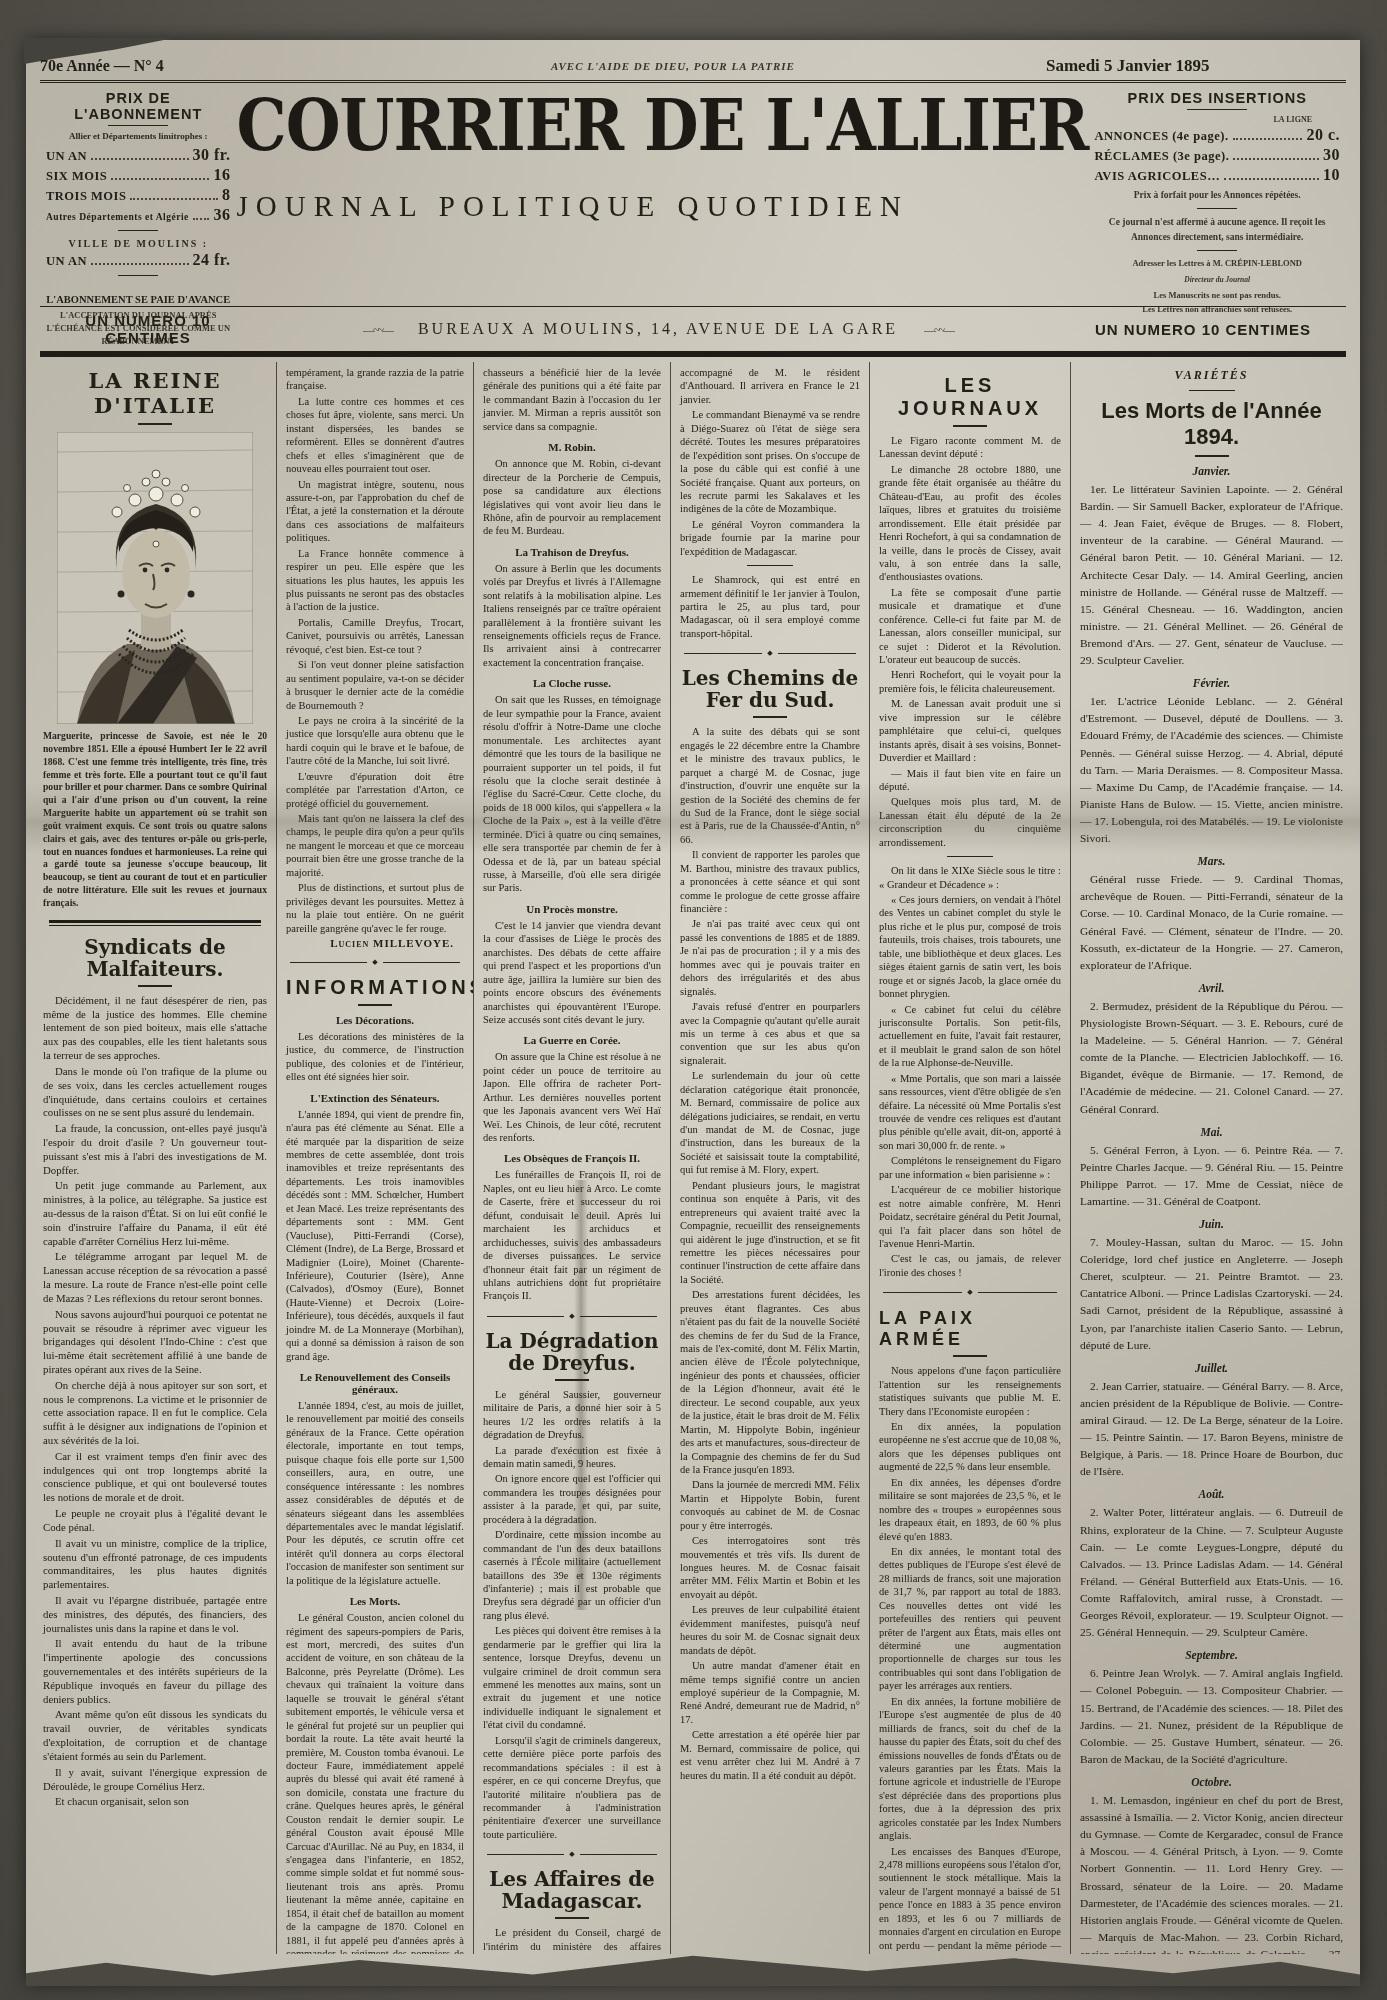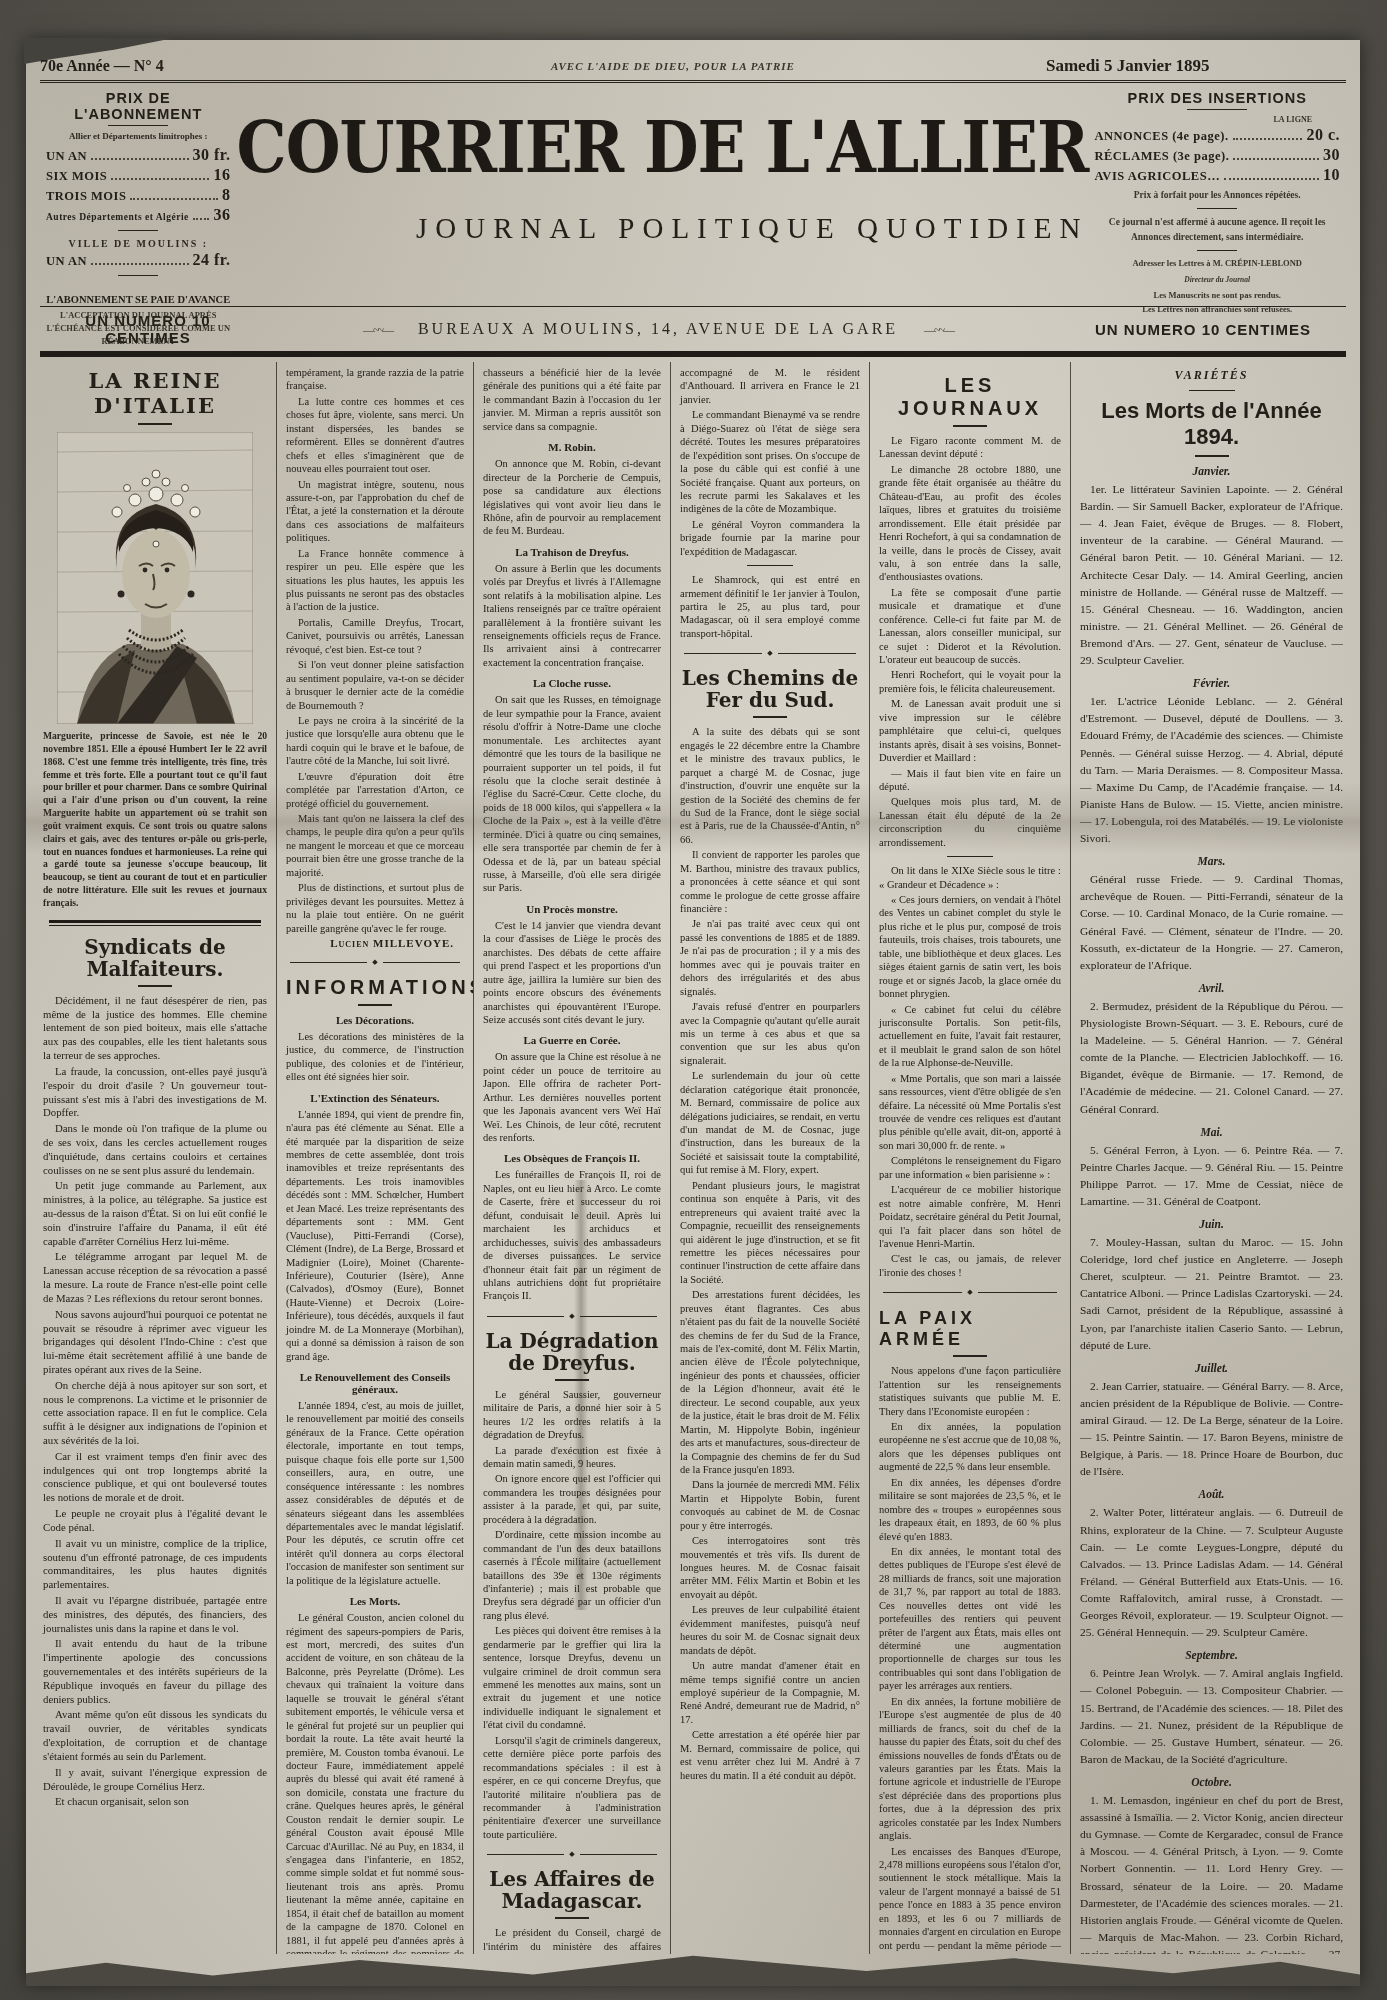--- a/index.html
+++ b/index.html
@@ -36,21 +36,21 @@
   .boxrule{width:60px;border-top:1px solid #26231d;margin:3px auto 5px;}
   .boxsub{font-size:9px;font-weight:bold;text-align:center;color:#2c2822;margin-bottom:5px;}
   .priceline{display:flex;align-items:baseline;font-size:12.5px;font-weight:bold;letter-spacing:.5px;margin:2px 2px;}
   .priceline .lead{flex:1;border-bottom:2px dotted #4a453c;margin:0 4px 3px;}
   .priceline .val{font-size:16px;text-align:right;}
   .vtitle{font-size:10px;font-weight:bold;text-align:center;letter-spacing:2px;margin:7px 0 2px;color:#2c2822;}
   .sep{width:40px;border-top:1px solid #26231d;margin:6px auto;}
   .noticeB{font-size:10.5px;font-weight:bold;text-align:center;margin-top:18px;}
   .noticeS{font-size:8.5px;font-weight:bold;text-align:center;color:#39352c;margin-top:4px;line-height:1.5;}
   .laligne{font-size:8px;font-weight:bold;text-align:right;padding-right:30px;color:#39352c;}
-  .center-mast{flex:1;text-align:right;padding-top:26px;}
+  .center-mast{flex:1;text-align:left;padding-top:4px;}
   .bigtitle{font-family:"DejaVu Serif",serif;font-weight:bold;font-size:63px;letter-spacing:-1px;
     transform:scaleY(1.12);white-space:nowrap;color:#1d1a15;}
   .subtitle{font-family:"Liberation Serif",serif;font-size:29px;letter-spacing:8px;margin-top:28px;color:#23201a;}
 
   .bureauxband{position:absolute;left:14px;right:14px;top:266px;height:44px;
     border-top:1px solid #26231d;border-bottom:6px solid #1f1c17;display:flex;align-items:center;}
   .numero{width:216px;text-align:center;font-family:"Liberation Sans",sans-serif;font-weight:bold;font-size:15px;letter-spacing:1px;}
   .numero.r{width:286px;}
   .bureaux{flex:1;text-align:center;font-size:16px;letter-spacing:3px;color:#2a2620;}
   .orn{font-size:12px;color:#4a453c;padding:0 26px;letter-spacing:-2px;}
@@ -235,22 +235,22 @@
     </g>
 
     <circle cx="99" cy="112" r="3" fill="#efece2" stroke="#57503f"></circle>
     <rect x="0" y="0" width="196" height="292" fill="none" stroke="#8d8779" stroke-width="1"></rect>
   </svg>
 <p class="cap">Marguerite, princesse de Savoie, est née le 20 novembre 1851. Elle a épousé Humbert Ier le 22 avril 1868. C'est une femme très intelligente, très fine, très femme et très forte. Elle a pourtant tout ce qu'il faut pour briller et pour charmer. Dans ce sombre Quirinal qui a l'air d'une prison ou d'un couvent, la reine Marguerite habite un appartement où se trahit son goût vraiment exquis. Ce sont trois ou quatre salons clairs et gais, avec des tentures or-pâle ou gris-perle, tout en nuances fondues et harmonieuses. La reine qui a gardé toute sa jeunesse s'occupe beaucoup, lit beaucoup, se tient au courant de tout et en particulier de notre littérature. Elle suit les revues et journaux français.</p>
         <div class="thick"></div>
         <div class="h2">Syndicats de Malfaiteurs.</div>
         <div class="mr"></div>
         <p class="p">Décidément, il ne faut désespérer de rien, pas même de la justice des hommes. Elle chemine lentement de son pied boiteux, mais elle s'attache aux pas des coupables, elle les tient haletants sous la terreur de ses approches.</p>
+        <p class="p">Dans le monde où l'on trafique de la plume ou de ses voix, dans les cercles actuellement rouges d'inquiétude, dans certains couloirs et certaines coulisses on ne se sent plus assuré du lendemain.</p>
         <p class="p">La fraude, la concussion, ont-elles payé jusqu'à l'espoir du droit d'asile ? Un gouverneur tout-puissant s'est mis à l'abri des investigations de M. Dopffer.</p>
-        <p class="p">Dans le monde où l'on trafique de la plume ou de ses voix, dans les cercles actuellement rouges d'inquiétude, dans certains couloirs et certaines coulisses on ne se sent plus assuré du lendemain.</p>
         <p class="p">Un petit juge commande au Parlement, aux ministres, à la police, au télégraphe. Sa justice est au-dessus de la raison d'État. Si on lui eût confié le soin d'instruire l'affaire du Panama, il eût été capable d'arrêter Cornélius Herz lui-même.</p>
         <p class="p">Le télégramme arrogant par lequel M. de Lanessan accuse réception de sa révocation a passé la mesure. La route de France n'est-elle point celle de Mazas ? Les réflexions du retour seront bonnes.</p>
         <p class="p">Nous savons aujourd'hui pourquoi ce potentat ne pouvait se résoudre à réprimer avec vigueur les brigandages qui désolent l'Indo-Chine : c'est que lui-même était secrètement affilié à une bande de pirates opérant aux rives de la Seine.</p>
         <p class="p">On cherche déjà à nous apitoyer sur son sort, et nous le comprenons. La victime et le prisonnier de cette association rapace. Il en fut le complice. Cela suffit à le désigner aux indignations de l'opinion et aux sévérités de la loi.</p>
         <p class="p">Car il est vraiment temps d'en finir avec des indulgences qui ont trop longtemps abrité la conscience publique, et qui ont bouleversé toutes les notions de morale et de droit.</p>
         <p class="p">Le peuple ne croyait plus à l'égalité devant le Code pénal.</p>
         <p class="p">Il avait vu un ministre, complice de la triplice, soutenu d'un effronté patronage, de ces impudents commanditaires, les plus hautes dignités parlementaires.</p>
         <p class="p">Il avait vu l'épargne distribuée, partagée entre des ministres, des députés, des financiers, des journalistes unis dans la rapine et dans le vol.</p>
         <p class="p">Il avait entendu du haut de la tribune l'impertinente apologie des concussions gouvernementales et des intérêts supérieurs de la République invoqués en faveur du pillage des deniers publics.</p>
         <p class="p">Avant même qu'on eût dissous les syndicats du travail ouvrier, de véritables syndicats d'exploitation, de corruption et de chantage s'étaient formés au sein du Parlement.</p>

